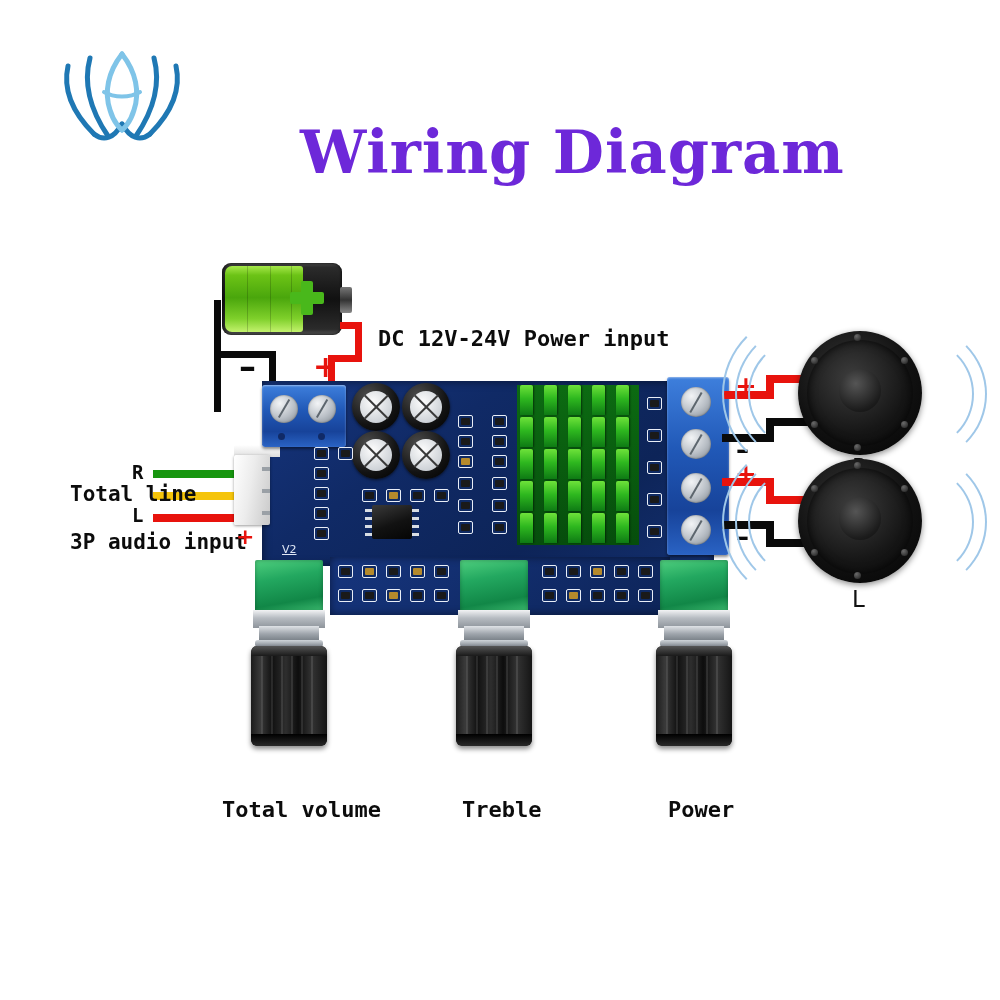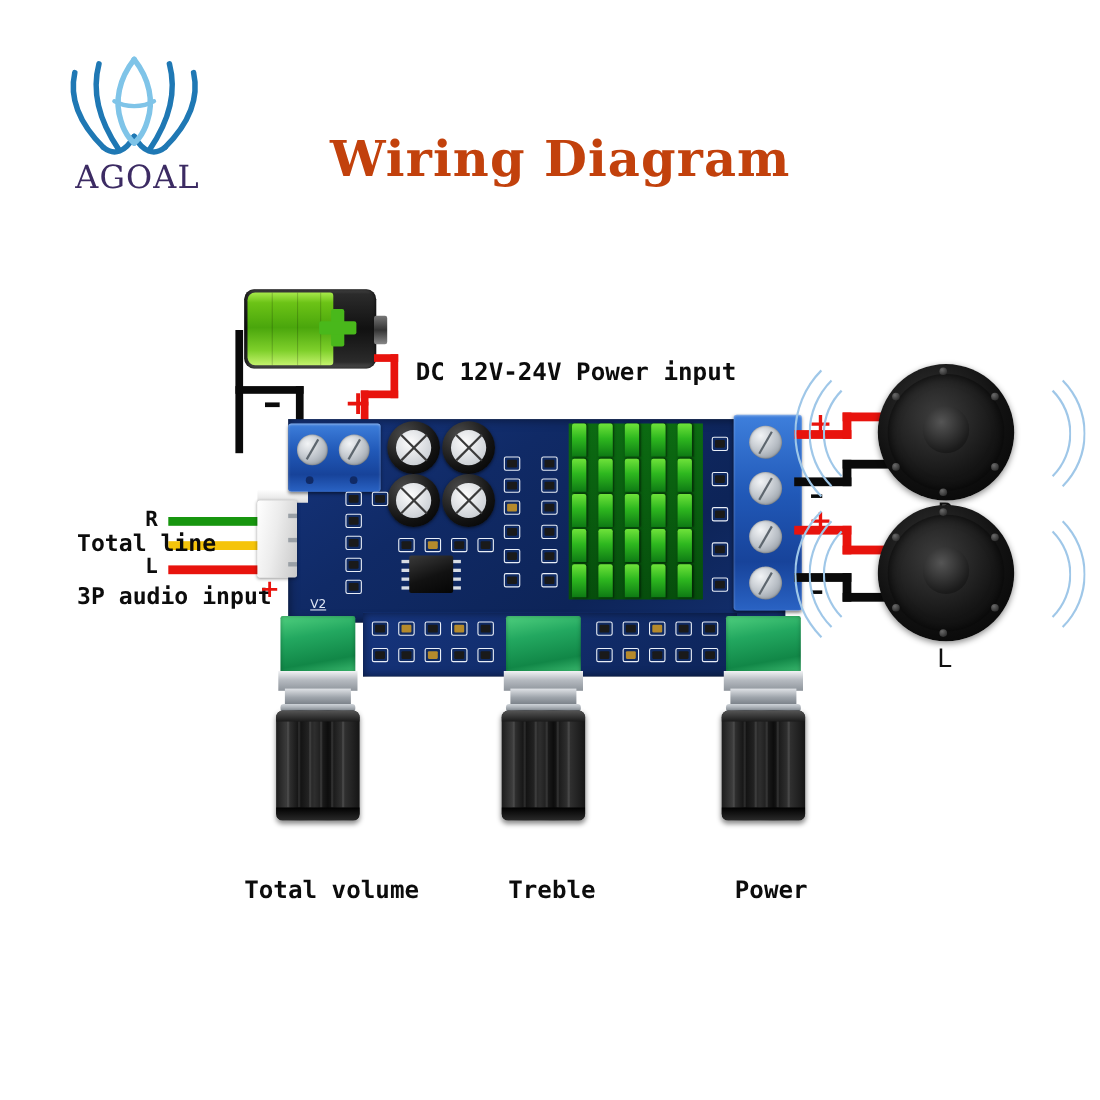--- a/index.html
+++ b/index.html
@@ -10,21 +10,21 @@
   
   #logo{left:48px;top:48px;width:150px;height:140px;}
   #logo svg{display:block;}
   .logo-text{position:absolute;left:12px;top:96px;width:130px;text-align:center;
              font-family:"DejaVu Serif","Liberation Serif",serif;
              font-size:29px;letter-spacing:1px;color:#3c2b63;}
 
   
   #title{left:300px;top:118px;width:420px;text-align:left;
          font-family:"DejaVu Serif","Liberation Serif",serif;
-         font-weight:bold;font-size:45px;color:#c2410c;letter-spacing:1px;
+         font-weight:bold;font-size:59px;color:#6d28d9;letter-spacing:1px;
          white-space:nowrap;}
 
   
   #battery{left:222px;top:263px;width:130px;height:72px;}
   .bat-body{position:absolute;left:0;top:0;width:120px;height:72px;border-radius:9px;
             background:linear-gradient(180deg,#4a4a4a 0%,#2b2b2b 6%,#111 50%,#2b2b2b 92%,#555 100%);
             box-shadow:inset 0 0 3px #000;overflow:hidden;}
   .bat-green{position:absolute;left:3px;top:3px;width:78px;height:66px;border-radius:7px 3px 3px 7px;
              background:linear-gradient(180deg,#a6e84a 0%,#6cc316 14%,#4aa60c 48%,#7fd02b 80%,#c3f26d 100%);}
   .bat-seg{position:absolute;top:3px;width:1px;height:66px;background:rgba(0,0,0,.18);}
@@ -154,21 +154,20 @@
       <path d="M42 10 C34 40, 45 66, 60 88" stroke="#1f78b4" stroke-width="5"></path>
       <path d="M128 18 C134 45, 120 68, 102 86" stroke="#1f78b4" stroke-width="5"></path>
       <path d="M106 10 C114 40, 103 66, 88 88" stroke="#1f78b4" stroke-width="5"></path>
       <path d="M46 86 C56 94, 66 90, 74 76" stroke="#1f78b4" stroke-width="5"></path>
       <path d="M102 86 C92 94, 82 90, 74 76" stroke="#1f78b4" stroke-width="5"></path>
       <path d="M74 6 C60 24, 56 44, 62 62 C66 76, 74 82, 74 82" stroke="#7fc4e8" stroke-width="5"></path>
       <path d="M74 6 C88 24, 92 44, 86 62 C82 76, 74 82, 74 82" stroke="#7fc4e8" stroke-width="5"></path>
       <path d="M56 44 C66 50, 82 50, 92 44" stroke="#7fc4e8" stroke-width="4"></path>
     </g>
   </svg>
-  <div class="logo-text">AGOAL</div>
 </div>
 
 <div class="abs" id="title">Wiring Diagram</div>
 
 <div class="abs" id="battery">
   <div class="bat-body">
     <div class="bat-green"></div>
     <div class="bat-seg" style="left:25px"></div>
     <div class="bat-seg" style="left:48px"></div>
     <div class="bat-seg" style="left:69px"></div>

